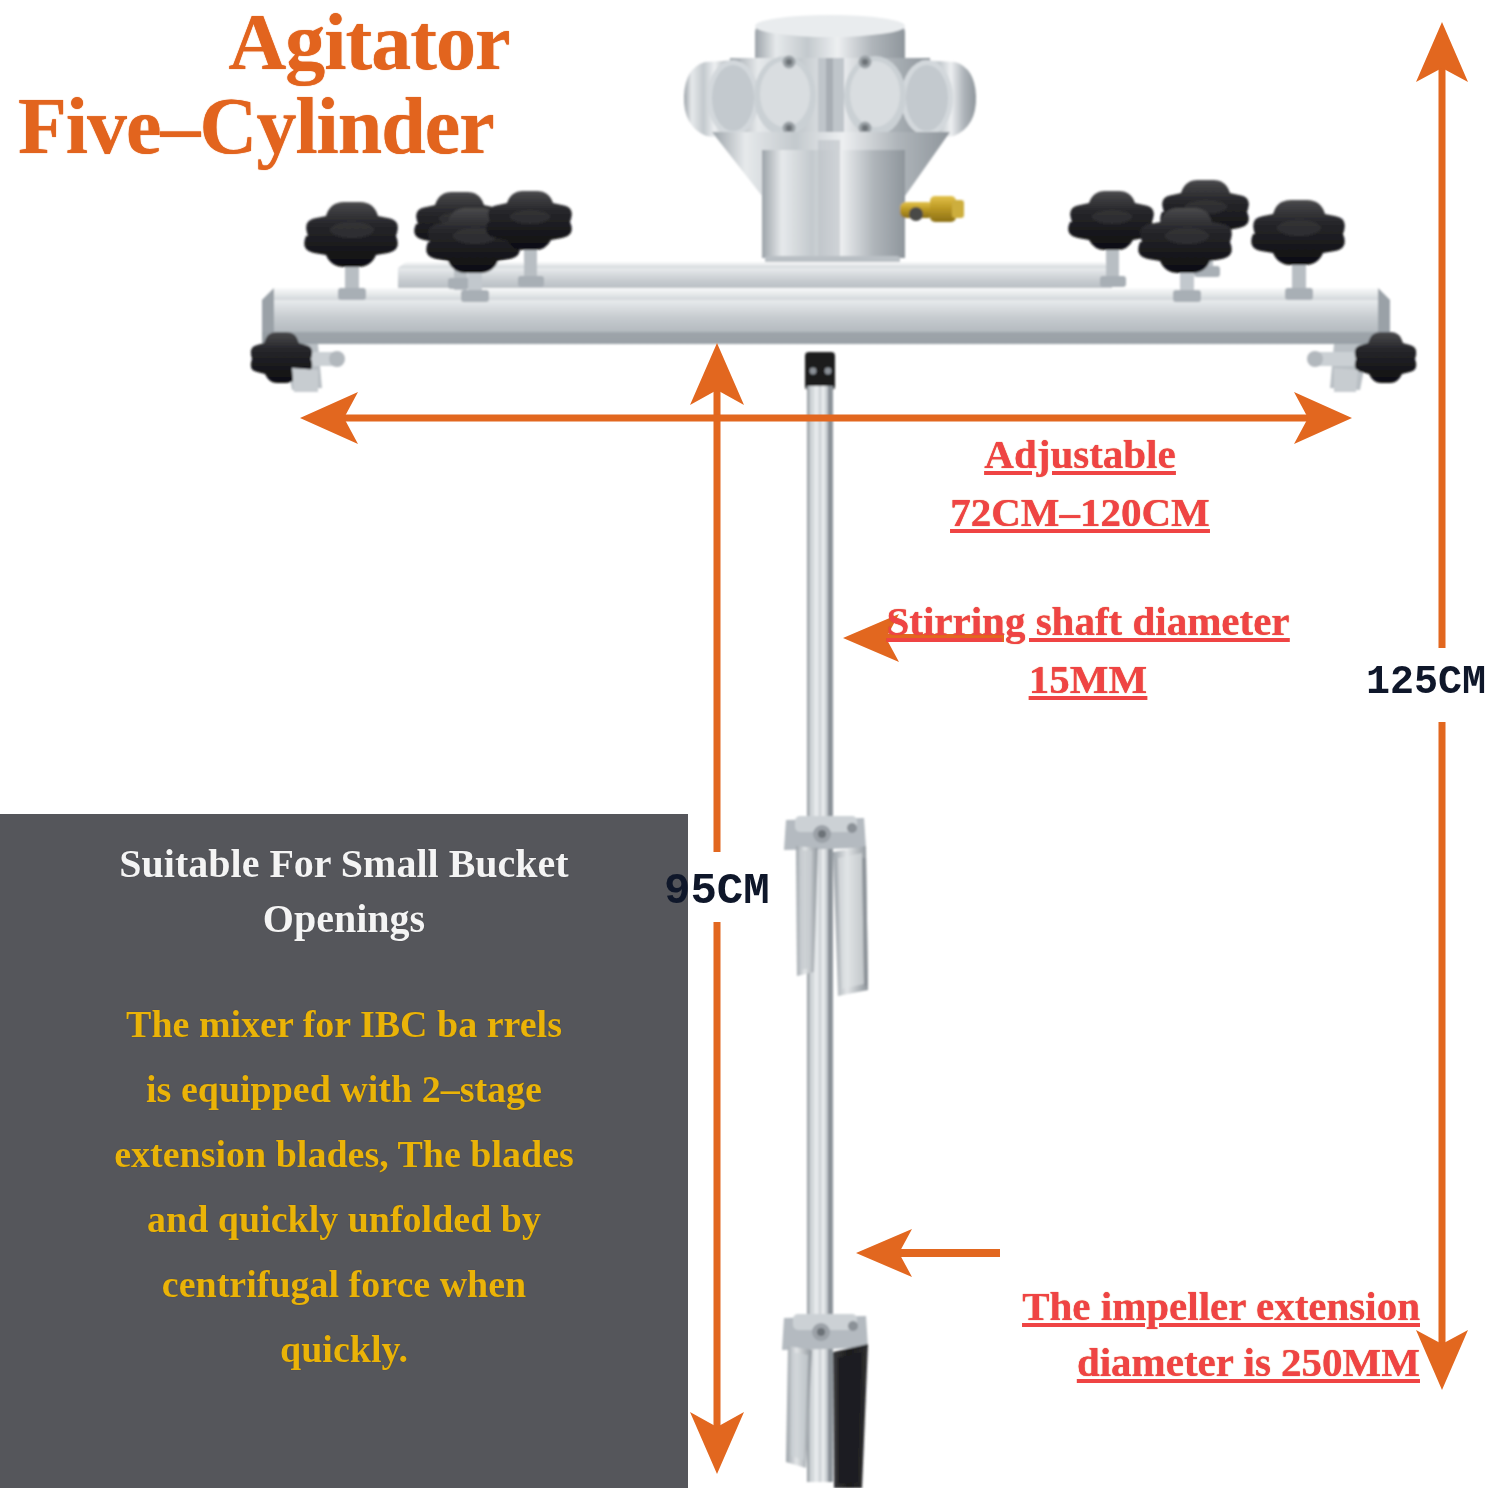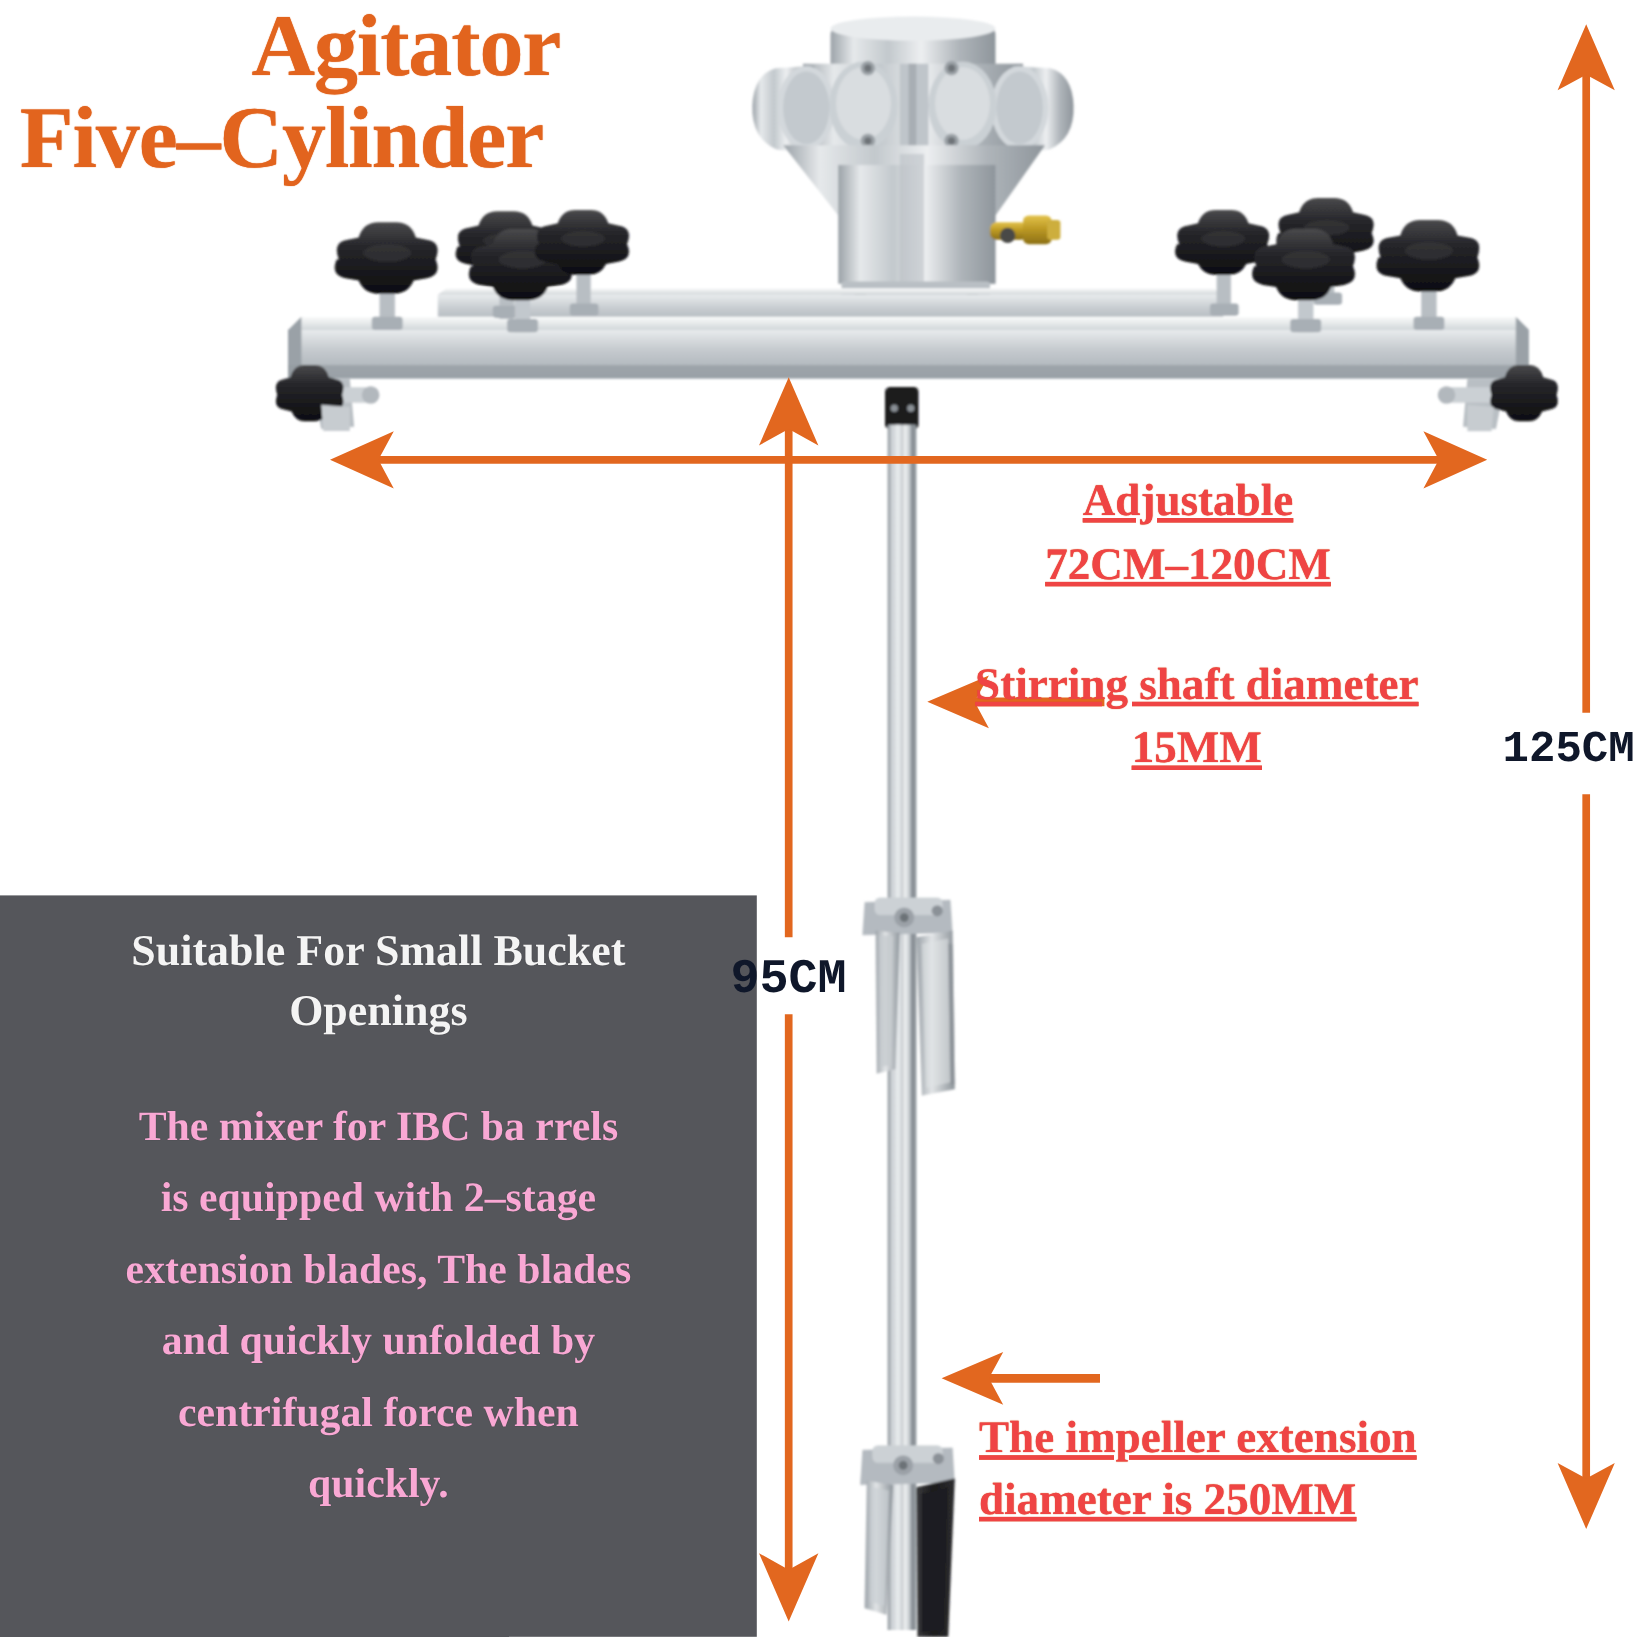--- a/index.html
+++ b/index.html
@@ -37,21 +37,21 @@
   #info-heading {
     font-family:"Liberation Serif", serif;
     font-weight:bold; font-size:40px; line-height:55px;
     text-align:center; color:#F4F4F4;
     text-shadow:0 0 1px rgba(0,0,0,.35);
   }
   #info-body {
     margin-top:46px;
     font-family:"Liberation Serif", serif;
     font-weight:bold; font-size:38px; line-height:65px;
-    text-align:center; color:#f9a8d4;
+    text-align:center; color:#eab308;
     text-shadow:0 0 1px rgba(0,0,0,.35);
   }
   #info-body .p-line { display:block; white-space:nowrap; }
 
   
   .anno {
     position:absolute;
     font-family:"Liberation Serif", serif;
     font-weight:bold;
     color:#ef4444;
@@ -64,21 +64,21 @@
   #anno-adjustable {
     left:870px; top:425px; width:420px;
     font-size:41px; line-height:58px; text-align:center;
   }
   #anno-shaft {
     left:818px; top:592px; width:540px;
     font-size:41px; line-height:58px; text-align:center;
   }
   #anno-impeller {
     left:890px; top:1278px; width:530px;
-    font-size:41px; line-height:56px; text-align:left;
+    font-size:41px; line-height:56px; text-align:right;
   }
 
   .dim-label {
     position:absolute;
     font-family:Liberation Mono, monospace;
     font-weight:bold;
     color:#0f172a;
     white-space:nowrap;
   }
   #dim-95 { left:664px; top:866px; font-size:44px; }

